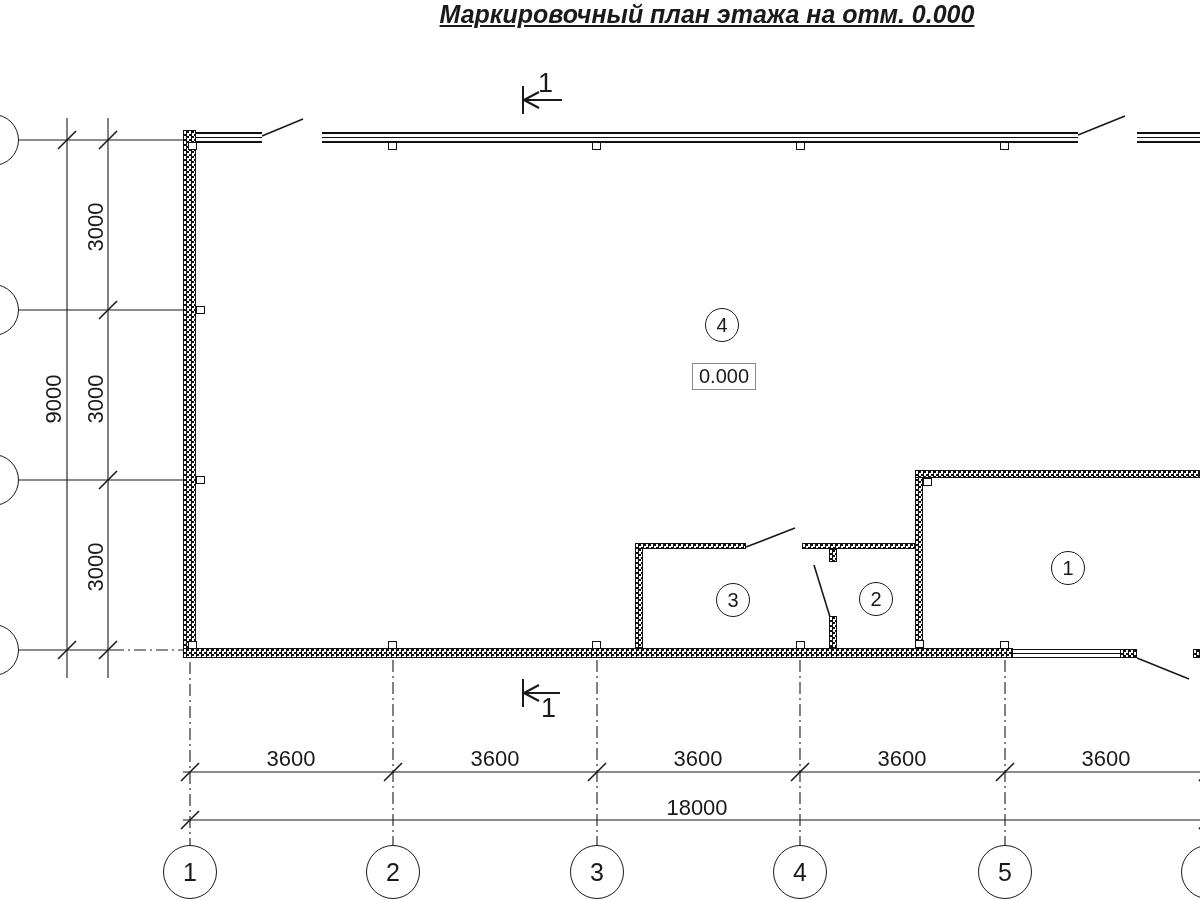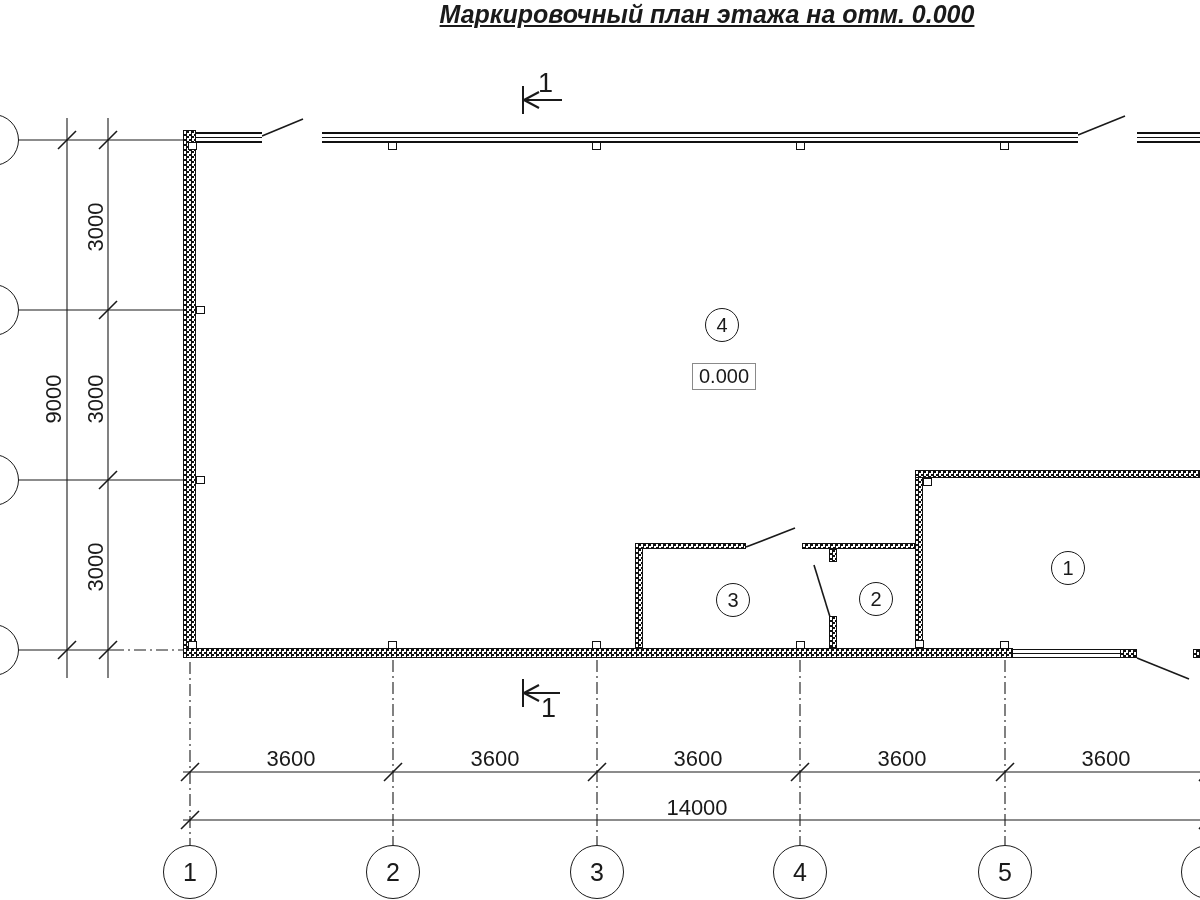--- a/index.html
+++ b/index.html
@@ -193,21 +193,21 @@
 <div class="dimlabel vlabel" style="left:56px;top:214px;width:80px;">3000</div>
 <div class="dimlabel vlabel" style="left:56px;top:386px;width:80px;">3000</div>
 <div class="dimlabel vlabel" style="left:56px;top:554px;width:80px;">3000</div>
 <div class="dimlabel vlabel" style="left:14px;top:386px;width:80px;">9000</div>
 
 <div class="dimlabel" style="left:251px;top:746px;width:80px;">3600</div>
 <div class="dimlabel" style="left:455px;top:746px;width:80px;">3600</div>
 <div class="dimlabel" style="left:658px;top:746px;width:80px;">3600</div>
 <div class="dimlabel" style="left:862px;top:746px;width:80px;">3600</div>
 <div class="dimlabel" style="left:1066px;top:746px;width:80px;">3600</div>
-<div class="dimlabel" style="left:647px;top:795px;width:100px;">14000</div>
+<div class="dimlabel" style="left:647px;top:795px;width:100px;">18000</div>
 
 <div class="rcircle" style="left:-33px;top:114px;"></div>
 <div class="rcircle" style="left:-33px;top:284px;"></div>
 <div class="rcircle" style="left:-33px;top:454px;"></div>
 <div class="rcircle" style="left:-33px;top:624px;"></div>
 
 <div class="gcircle" style="left:163px;top:845px;">
     <span>1</span>
   </div>
 <div class="gcircle" style="left:366px;top:845px;">

